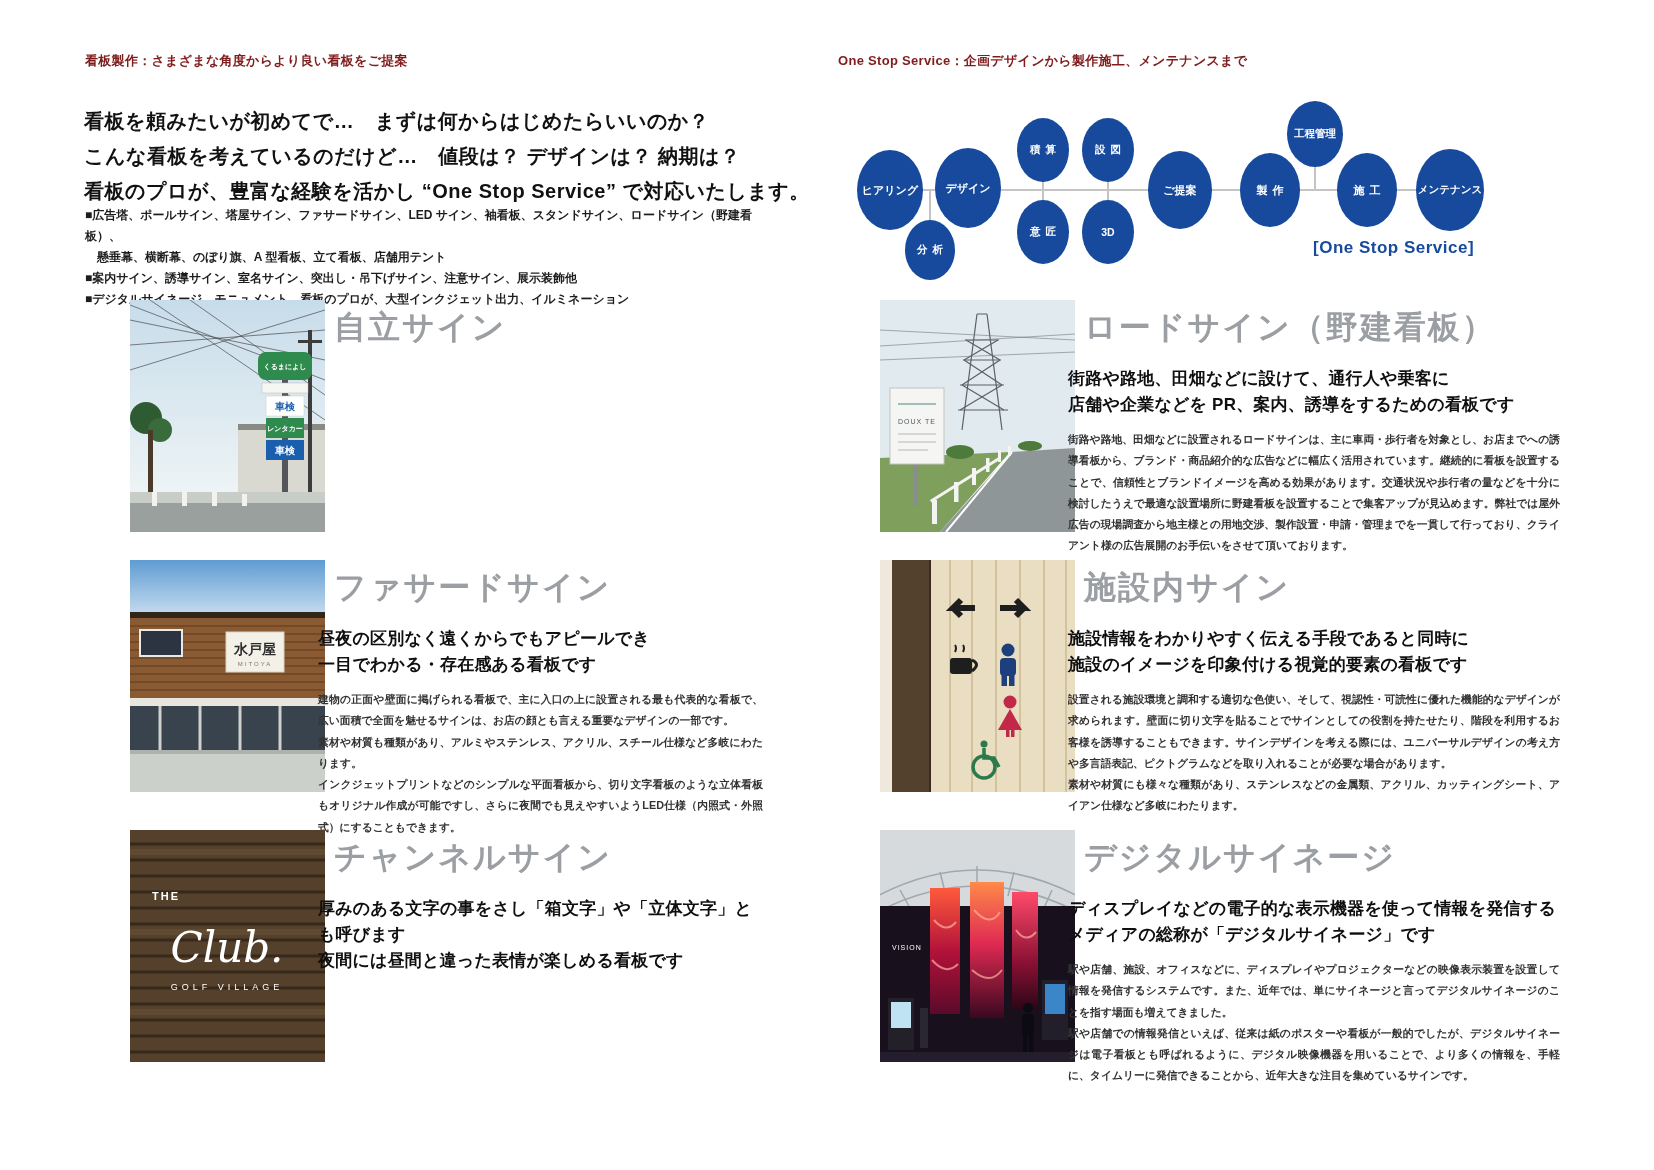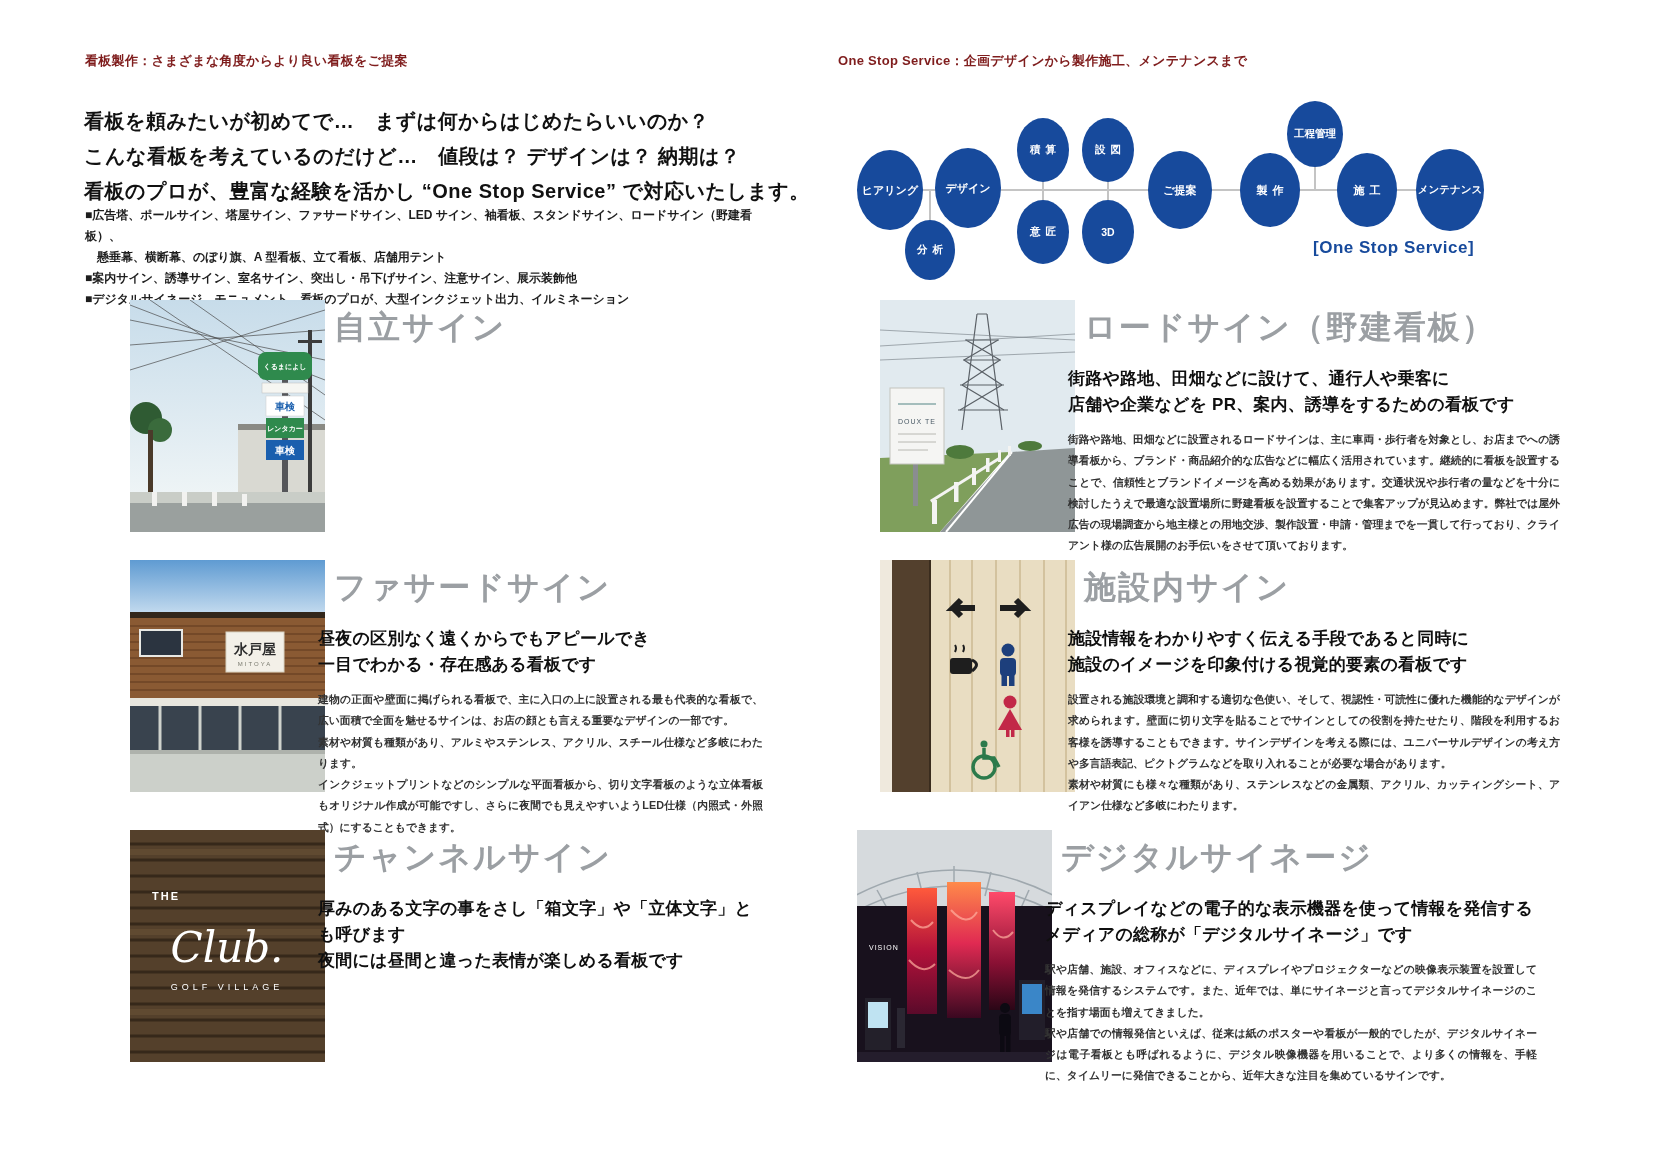--- a/index.html
+++ b/index.html
@@ -322,21 +322,21 @@
   </div>
   <div class="stext">
     <h2>施設内サイン</h2>
     <div class="sub">施設情報をわかりやすく伝える手段であると同時に
 施設のイメージを印象付ける視覚的要素の看板です</div>
     <div class="sbody">設置される施設環境と調和する適切な色使い、そして、視認性・可読性に優れた機能的なデザインが求められます。壁面に切り文字を貼ることでサインとしての役割を持たせたり、階段を利用するお客様を誘導することもできます。サインデザインを考える際には、ユニバーサルデザインの考え方や多言語表記、ピクトグラムなどを取り入れることが必要な場合があります。
 素材や材質にも様々な種類があり、ステンレスなどの金属類、アクリル、カッティングシート、アイアン仕様など多岐にわたります。</div>
   </div>
 </div>
 
-<div class="section rightcol" style="left:812px;top:830px;">
+<div class="section rightcol" style="left:835px;top:830px;">
   <div class="photo">
     <svg viewBox="0 0 195 232" preserveAspectRatio="none">
       <defs>
         <linearGradient id="led1" x1="0" y1="0" x2="0" y2="1">
           <stop offset="0" stop-color="#ff5a3c"></stop>
             <stop offset="0.5" stop-color="#b3123a"></stop>
             <stop offset="1" stop-color="#5a0a2a"></stop>
         </linearGradient>
         <linearGradient id="led2" x1="0" y1="0" x2="0" y2="1">
           <stop offset="0" stop-color="#ff8a4a"></stop>

